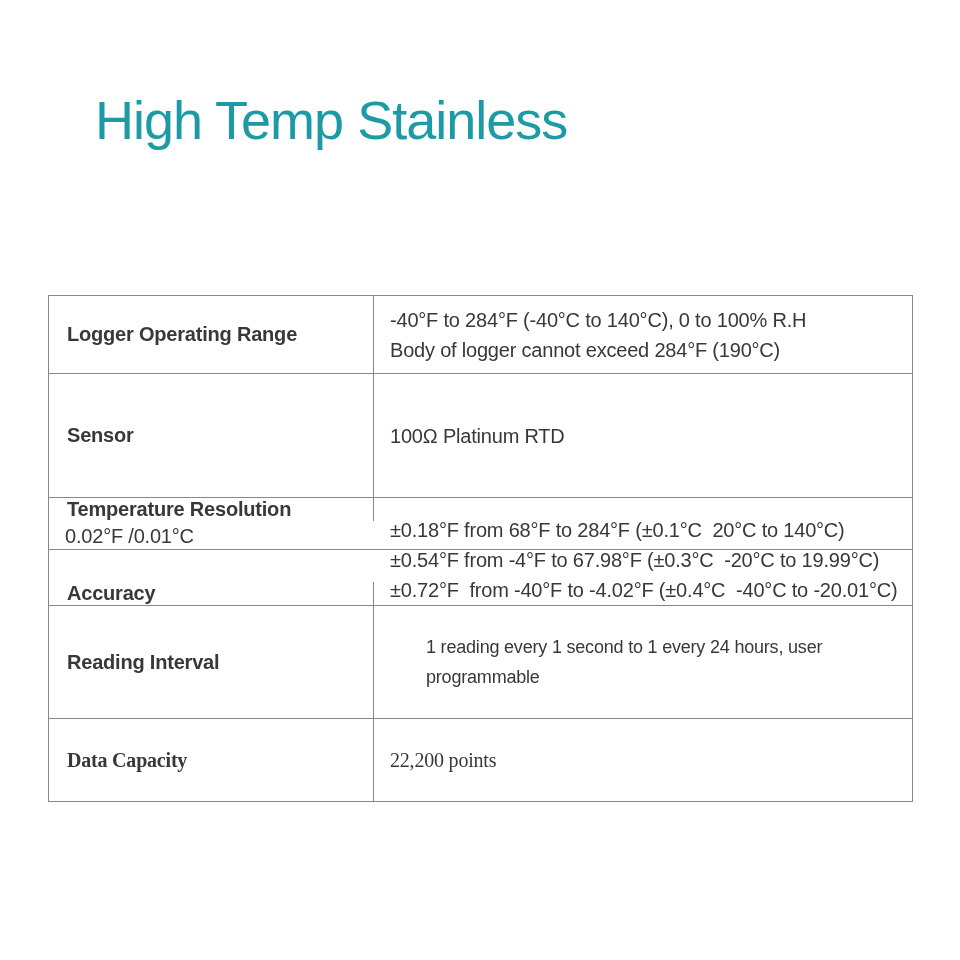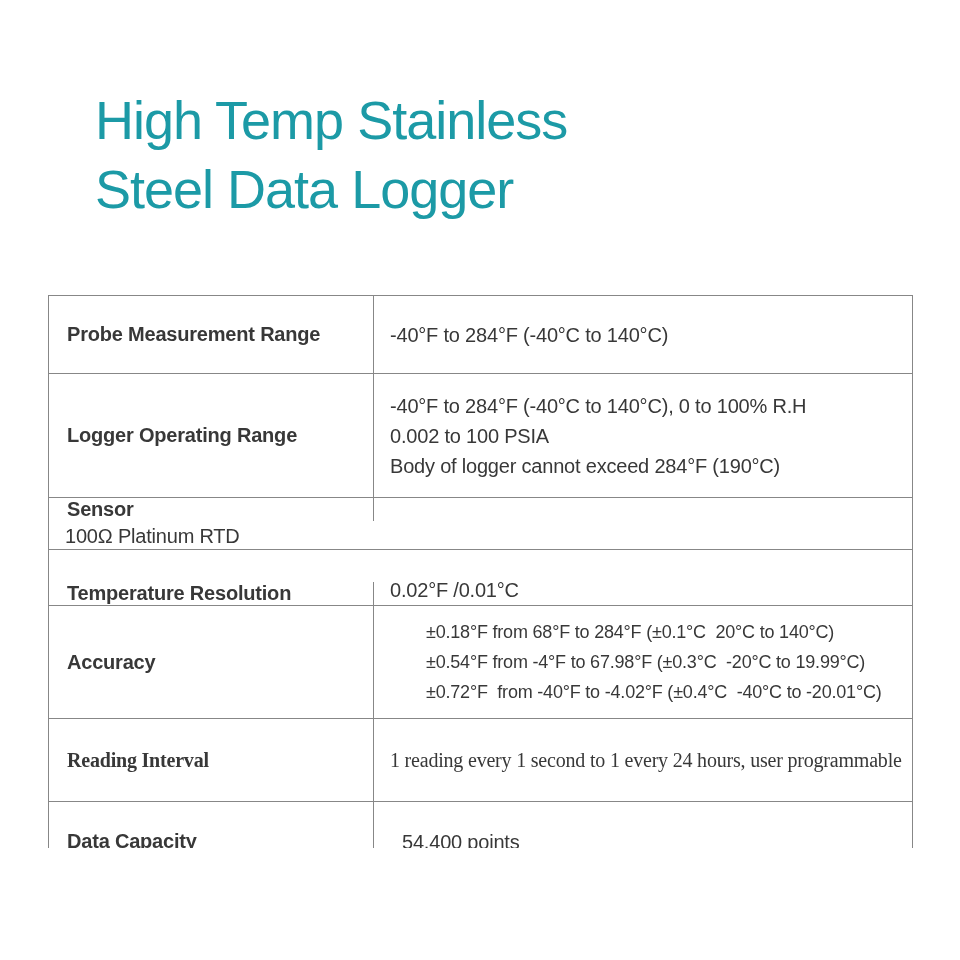--- a/index.html
+++ b/index.html
@@ -88,37 +88,29 @@
     margin-left: 36px;
   }
 </style>
 </head>
 <body>
 
 <div class="canvas">
 
   <div class="page-title">
     <div>High Temp Stainless</div>
-    <div>Steel Data Logger</div>
   </div>
 
   <div class="spec-table">
 
-    <div class="spec-row">
-      <div class="cell-label">Probe Measurement Range</div>
-      <div class="cell-value">
-        <div class="line">-40°F to 284°F (-40°C to 140°C)</div>
-      </div>
-    </div>
 
     <div class="spec-row">
       <div class="cell-label">Logger Operating Range</div>
       <div class="cell-value">
         <div class="line">-40°F to 284°F (-40°C to 140°C), 0 to 100% R.H</div>
-        <div class="line">0.002 to 100 PSIA</div>
         <div class="line">Body of logger cannot exceed 284°F (190°C)</div>
       </div>
     </div>
 
     <div class="spec-row">
       <div class="cell-label">Sensor</div>
       <div class="cell-value">
         <div class="line">100Ω Platinum RTD</div>
       </div>
     </div>
@@ -142,18 +134,18 @@
     <div class="spec-row">
       <div class="cell-label">Reading Interval</div>
       <div class="cell-value">
         <div class="line">1 reading every 1 second to 1 every 24 hours, user programmable</div>
       </div>
     </div>
 
     <div class="spec-row">
       <div class="cell-label">Data Capacity</div>
       <div class="cell-value">
-        <div class="line">54,400 points</div>
+        <div class="line">22,200 points</div>
       </div>
     </div>
 
   </div>
 </div>
 
 </body></html>

